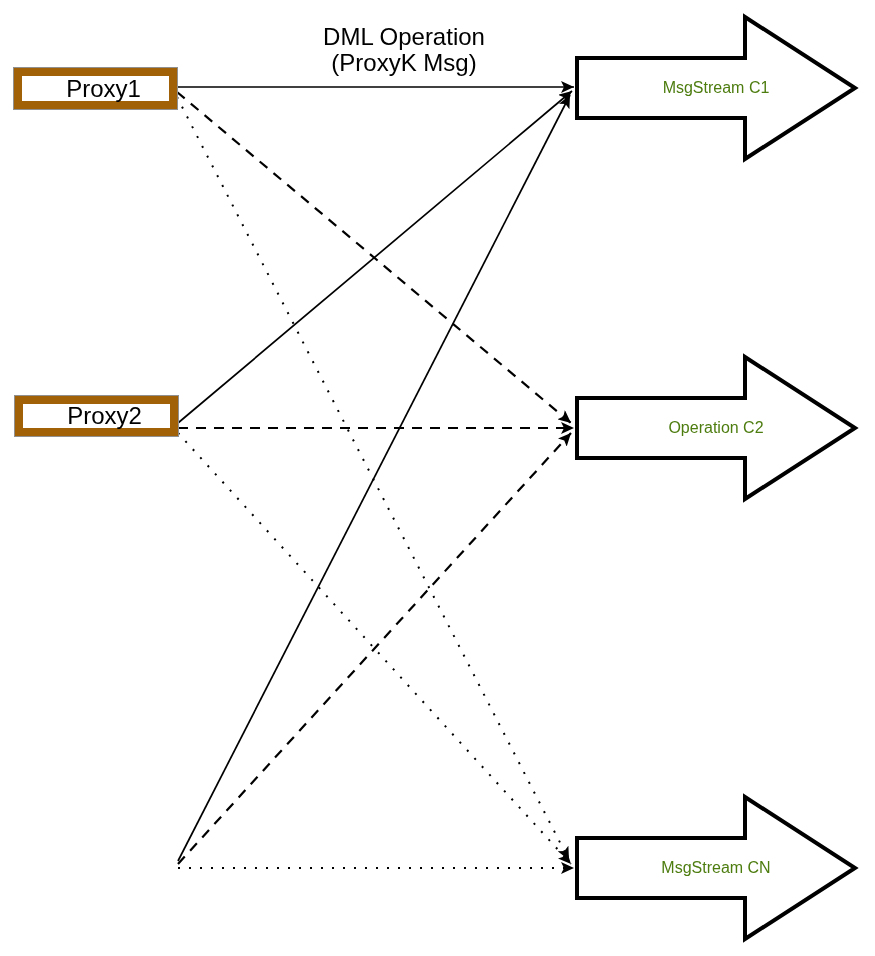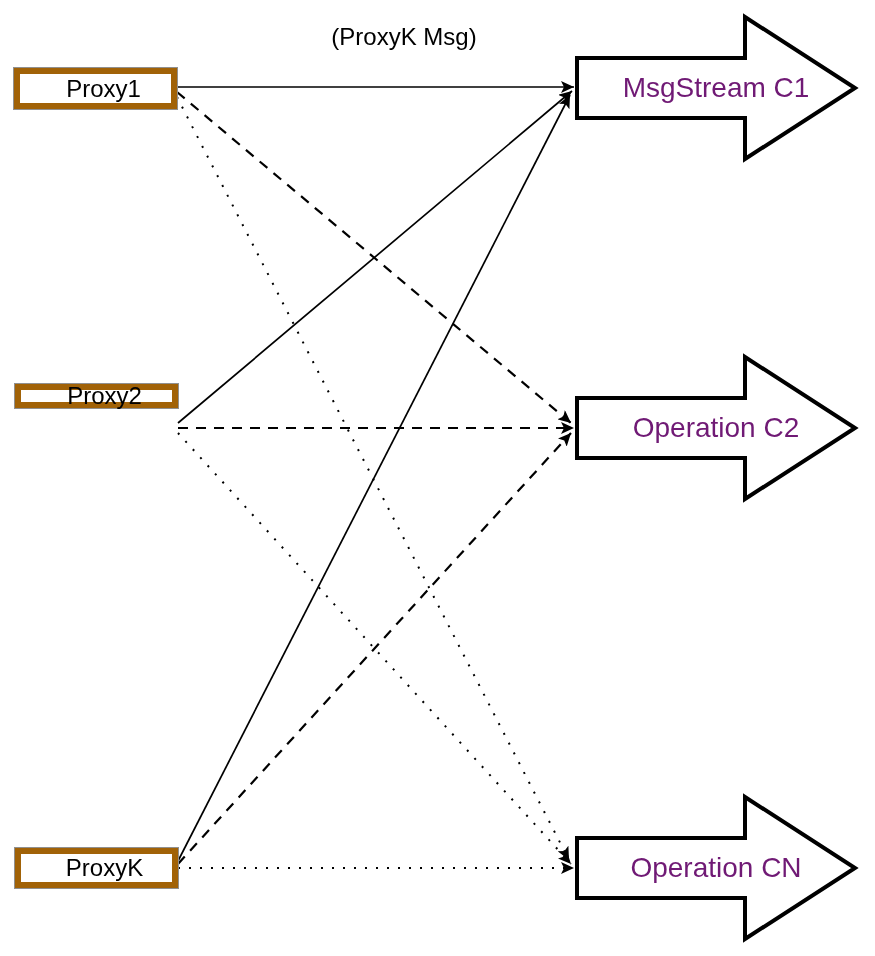--- a/index.html
+++ b/index.html
@@ -42,43 +42,43 @@
   .block-arrow {
     fill: #ffffff;
     stroke: #000000;
     stroke-width: 4;
     stroke-miterlimit: 10;
   }
   .node {
     position: absolute;
     box-sizing: border-box;
     background: #ffffff;
-    border: 6px solid #a16207;
+    border: 8px solid #a16207;
     box-shadow: 0 0 0 1px #909090;
     display: flex;
     align-items: center;
     justify-content: center;
     font-size: 24px;
     color: #000000;
     white-space: nowrap;
     padding-left: 16px;
   }
   #node-proxy1 { left: 14px; top: 68px;  width: 163px; height: 41px; }
-  #node-proxy2 { left: 15px; top: 384px; width: 163px; height: 24px; }
+  #node-proxy2 { left: 15px; top: 396px; width: 163px; height: 40px; }
   #node-proxyk { left: 15px; top: 848px; width: 163px; height: 40px; }
   .stream-label {
     position: absolute;
     left: 577px;
     width: 278px;
     height: 30px;
     display: flex;
     align-items: center;
     justify-content: center;
-    font-size: 28px;
-    color: #701a75;
+    font-size: 16px;
+    color: #4d7c0f;
     white-space: nowrap;
     pointer-events: none;
   }
   #stream-label-c1 { top: 73px; }
   #stream-label-c2 { top: 413px; }
   #stream-label-cn { top: 853px; }
   .edge-label {
     position: absolute;
     left: 294px;
     top: 24px;
@@ -117,25 +117,23 @@
     <line class="edge-dotted" x1="178" y1="433" x2="571" y2="864" marker-end="url(#ah)"></line>
     <line class="edge-dotted" x1="178" y1="868" x2="574" y2="868" marker-end="url(#ah)"></line>
   </svg>
 
   <div class="node" id="node-proxy1">
     <span>Proxy1</span>
   </div>
   <div class="node" id="node-proxy2">
     <span>Proxy2</span>
   </div>
-  <div class="node" id="node-proxyk">
-    <span>ProxyK</span>
-  </div>
 
   <div class="stream-label" id="stream-label-c1">MsgStream C1</div>
   <div class="stream-label" id="stream-label-c2">Operation C2</div>
-  <div class="stream-label" id="stream-label-cn">Operation CN</div>
+  <div class="stream-label" id="stream-label-cn">MsgStream CN</div>
 
   <div class="edge-label">
+    <div>DML Operation</div>
     <div>(ProxyK Msg)</div>
   </div>
 
 </div>
 
 </body></html>

